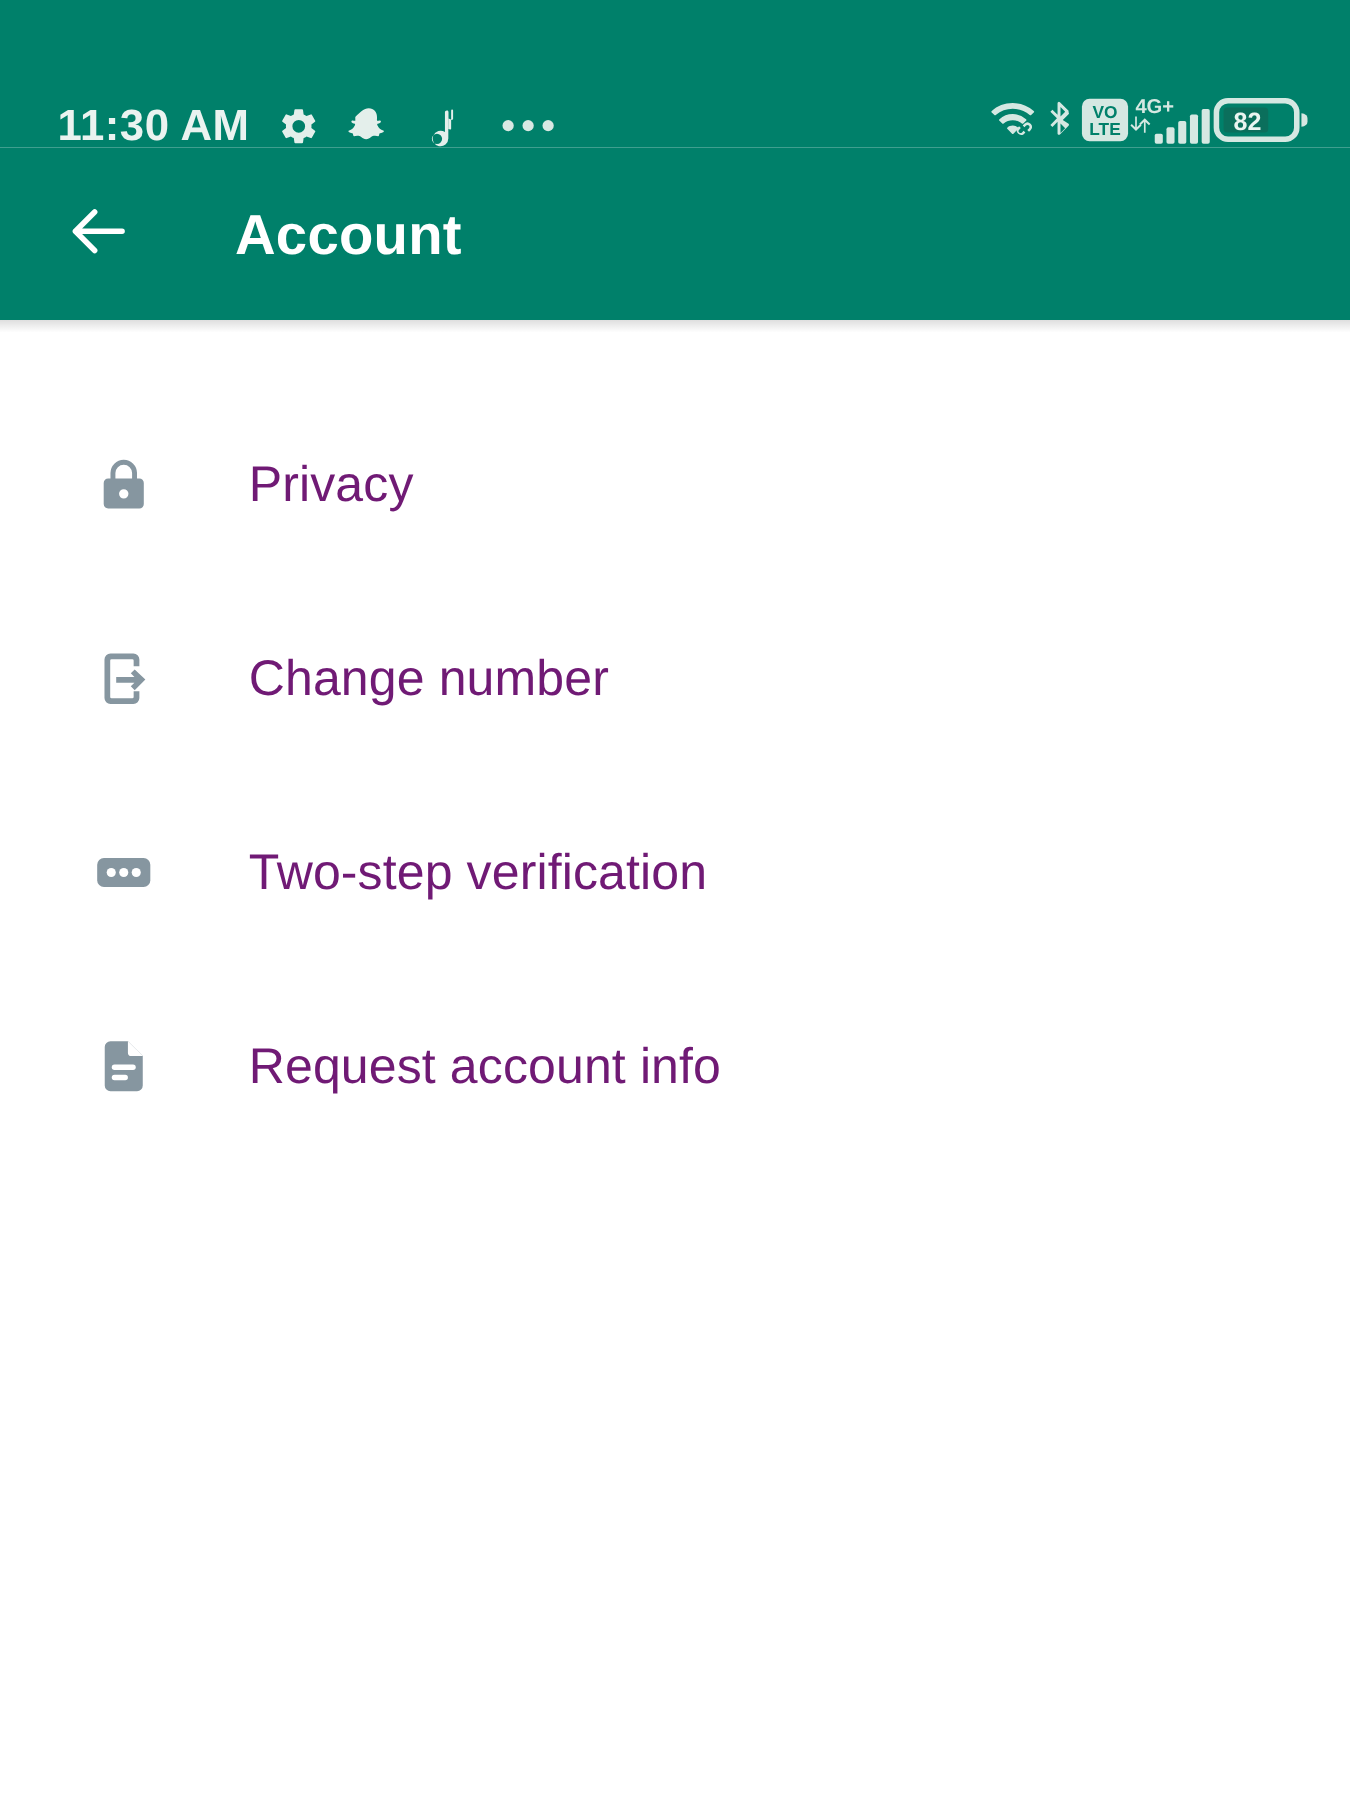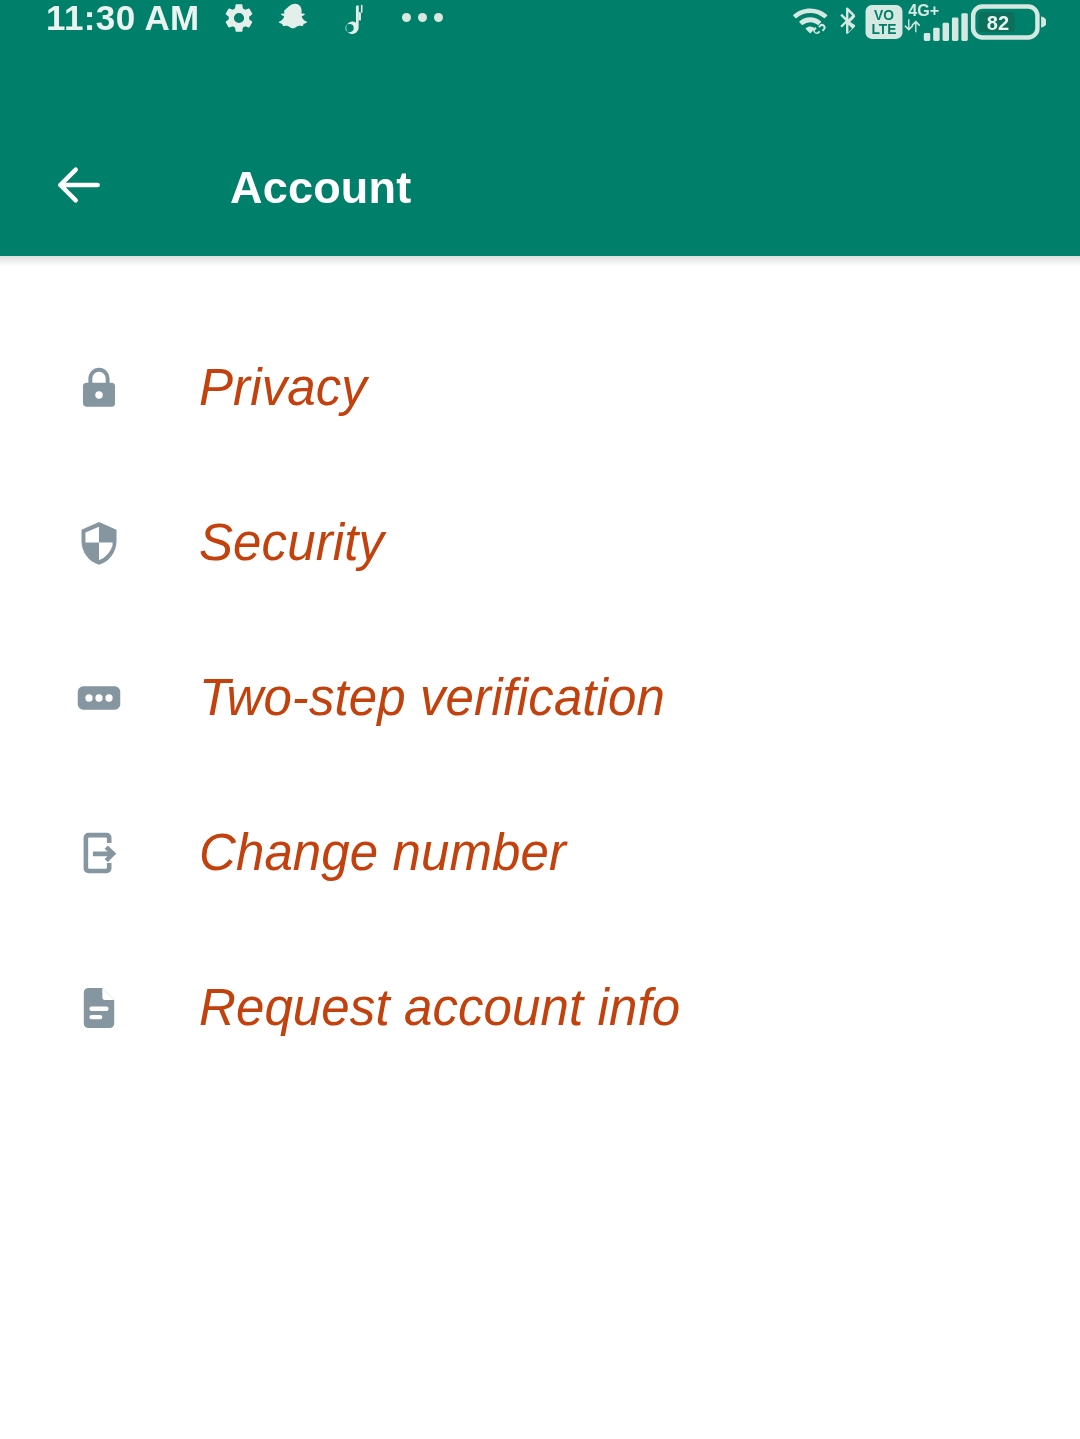--- a/index.html
+++ b/index.html
@@ -20,21 +20,21 @@
     height: 1439px;
     background: #ffffff;
   }
 
   
   .status-bar {
     position: relative;
     height: 118px;
     background: #00806a;
     display: flex;
-    align-items: flex-start;
+    align-items: flex-end;
     justify-content: space-between;
     padding: 0 34px 0 46px;
     box-sizing: border-box;
   }
   .status-left {
     display: flex;
     align-items: center;
     gap: 22px;
   }
   .status-clock {
@@ -84,21 +84,21 @@
     display: flex;
     align-items: center;
     justify-content: center;
     cursor: pointer;
   }
   .app-title {
     color: #ffffff;
     font-size: 45px;
     font-weight: bold;
     letter-spacing: 0.2px;
-    margin-left: 119px;
+    margin-left: 77px;
     line-height: 1;
   }
   .bar-shadow {
     height: 10px;
     width: 100%;
     background: linear-gradient(to bottom, rgba(0,0,0,0.13), rgba(0,0,0,0));
   }
 
   
   .content {
@@ -116,25 +116,24 @@
   .item-icon {
     width: 54px;
     height: 54px;
     display: flex;
     align-items: center;
     justify-content: center;
     flex: 0 0 54px;
   }
   .item-label {
     margin-left: 73px;
-    font-size: 51px;
-    color: #c2410c;
+    font-size: 40px;
+    color: #701a75;
     line-height: 1;
     letter-spacing: 0.1px;
-    font-style: italic;
   }
 </style>
 </head>
 <body>
 
 <div class="phone">
 
   <div class="status-bar">
 
     <div class="status-left">
@@ -229,56 +228,46 @@
 
     <div class="list-item">
       <span class="item-icon">
         <svg width="50" height="50" viewBox="0 0 24 24">
           <path fill="#8696a0" d="M18 9.5h-.9V7.4a5.1 5.1 0 0 0-10.2 0v2.1H6A1.7 1.7 0 0 0 4.3 11.2v8.1c0 .95.77 1.7 1.7 1.7h12a1.7 1.7 0 0 0 1.7-1.7v-8.1A1.7 1.7 0 0 0 18 9.5ZM12 17.2a1.8 1.8 0 1 1 0-3.6 1.8 1.8 0 0 1 0 3.6Zm3.2-7.7H8.8V7.4a3.2 3.2 0 0 1 6.4 0v2.1Z"></path>
         </svg>
       </span>
       <span class="item-label">Privacy</span>
     </div>
 
-    <div class="list-item">
-      <span class="item-icon">
-        <svg width="50" height="50" viewBox="0 0 24 24">
-          <path fill="#8696a0" d="M12 1.9 3.6 5.6v5.6c0 5.2 3.6 10 8.4 11.2 4.8-1.2 8.4-6 8.4-11.2V5.6L12 1.9Z"></path>
-          <path fill="#ffffff" d="M12 4.2v7.6H5.5V6.9L12 4.2Z"></path>
-          <path fill="#ffffff" d="M12 11.8h6.5v1.4A11.4 11.4 0 0 1 12 20.3v-8.5Z"></path>
-        </svg>
-      </span>
-      <span class="item-label">Security</span>
+
+    <div class="list-item">
+      <span class="item-icon">
+        <svg width="50" height="50" viewBox="0 0 24 24">
+          <path fill="#8696a0" d="M15.7 2.3H6.9A2.3 2.3 0 0 0 4.6 4.6v14.8a2.3 2.3 0 0 0 2.3 2.3h8.8a2.3 2.3 0 0 0 2.3-2.3v-2.6h-2.2v2.2a.5.5 0 0 1-.5.5H7.3a.5.5 0 0 1-.5-.5V5a.5.5 0 0 1 .5-.5h8a.5.5 0 0 1 .5.5v2.2h2.2V4.6a2.3 2.3 0 0 0-2.3-2.3Z"></path>
+          <path fill="#8696a0" d="M16.2 8.4 14.7 9.9l1.4 1.4H9.1v2.2h7l-1.4 1.4 1.5 1.5 4.1-4.1-4.1-3.9Z"></path>
+        </svg>
+      </span>
+      <span class="item-label">Change number</span>
     </div>
 
     <div class="list-item">
       <span class="item-icon">
         <svg width="50" height="50" viewBox="0 0 24 24">
           <rect x="1.8" y="6.4" width="20.4" height="11.2" rx="2.6" fill="#8696a0"></rect>
           <circle cx="7.2" cy="12" r="1.75" fill="#ffffff"></circle>
           <circle cx="12" cy="12" r="1.75" fill="#ffffff"></circle>
           <circle cx="16.8" cy="12" r="1.75" fill="#ffffff"></circle>
         </svg>
       </span>
       <span class="item-label">Two-step verification</span>
     </div>
 
     <div class="list-item">
       <span class="item-icon">
         <svg width="50" height="50" viewBox="0 0 24 24">
-          <path fill="#8696a0" d="M15.7 2.3H6.9A2.3 2.3 0 0 0 4.6 4.6v14.8a2.3 2.3 0 0 0 2.3 2.3h8.8a2.3 2.3 0 0 0 2.3-2.3v-2.6h-2.2v2.2a.5.5 0 0 1-.5.5H7.3a.5.5 0 0 1-.5-.5V5a.5.5 0 0 1 .5-.5h8a.5.5 0 0 1 .5.5v2.2h2.2V4.6a2.3 2.3 0 0 0-2.3-2.3Z"></path>
-          <path fill="#8696a0" d="M16.2 8.4 14.7 9.9l1.4 1.4H9.1v2.2h7l-1.4 1.4 1.5 1.5 4.1-4.1-4.1-3.9Z"></path>
-        </svg>
-      </span>
-      <span class="item-label">Change number</span>
-    </div>
-
-    <div class="list-item">
-      <span class="item-icon">
-        <svg width="50" height="50" viewBox="0 0 24 24">
           <path fill="#8696a0" d="M13.6 2.4H6.9a2.2 2.2 0 0 0-2.2 2.2v14.8a2.2 2.2 0 0 0 2.2 2.2h10.2a2.2 2.2 0 0 0 2.2-2.2V8.1l-5.7-5.7Z"></path>
           <path fill="#ffffff" d="M13.6 2.4v4.5c0 .66.54 1.2 1.2 1.2h4.5l-5.7-5.7Z"></path>
           <rect x="7.4" y="11.3" width="9.2" height="2.1" rx="1.05" fill="#ffffff"></rect>
           <rect x="7.4" y="15.3" width="6.2" height="2.1" rx="1.05" fill="#ffffff"></rect>
         </svg>
       </span>
       <span class="item-label">Request account info</span>
     </div>
 
 

